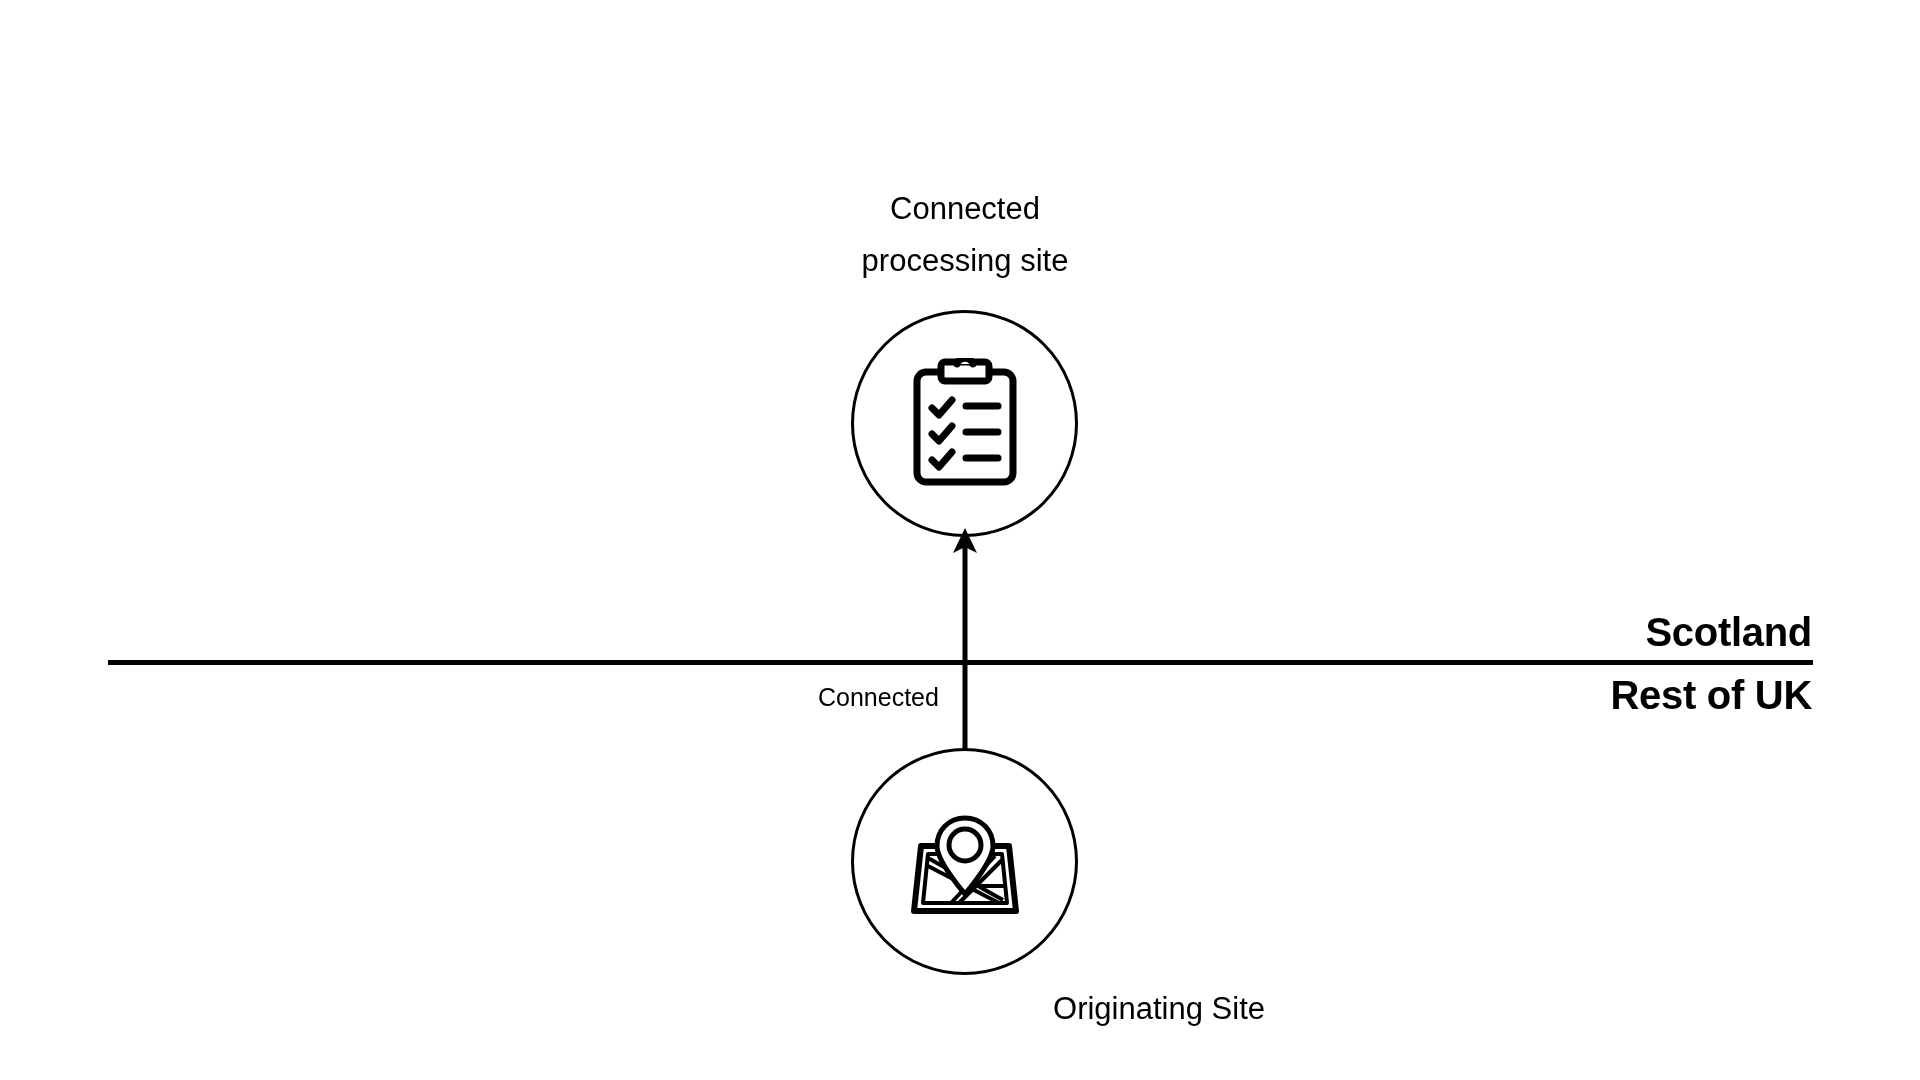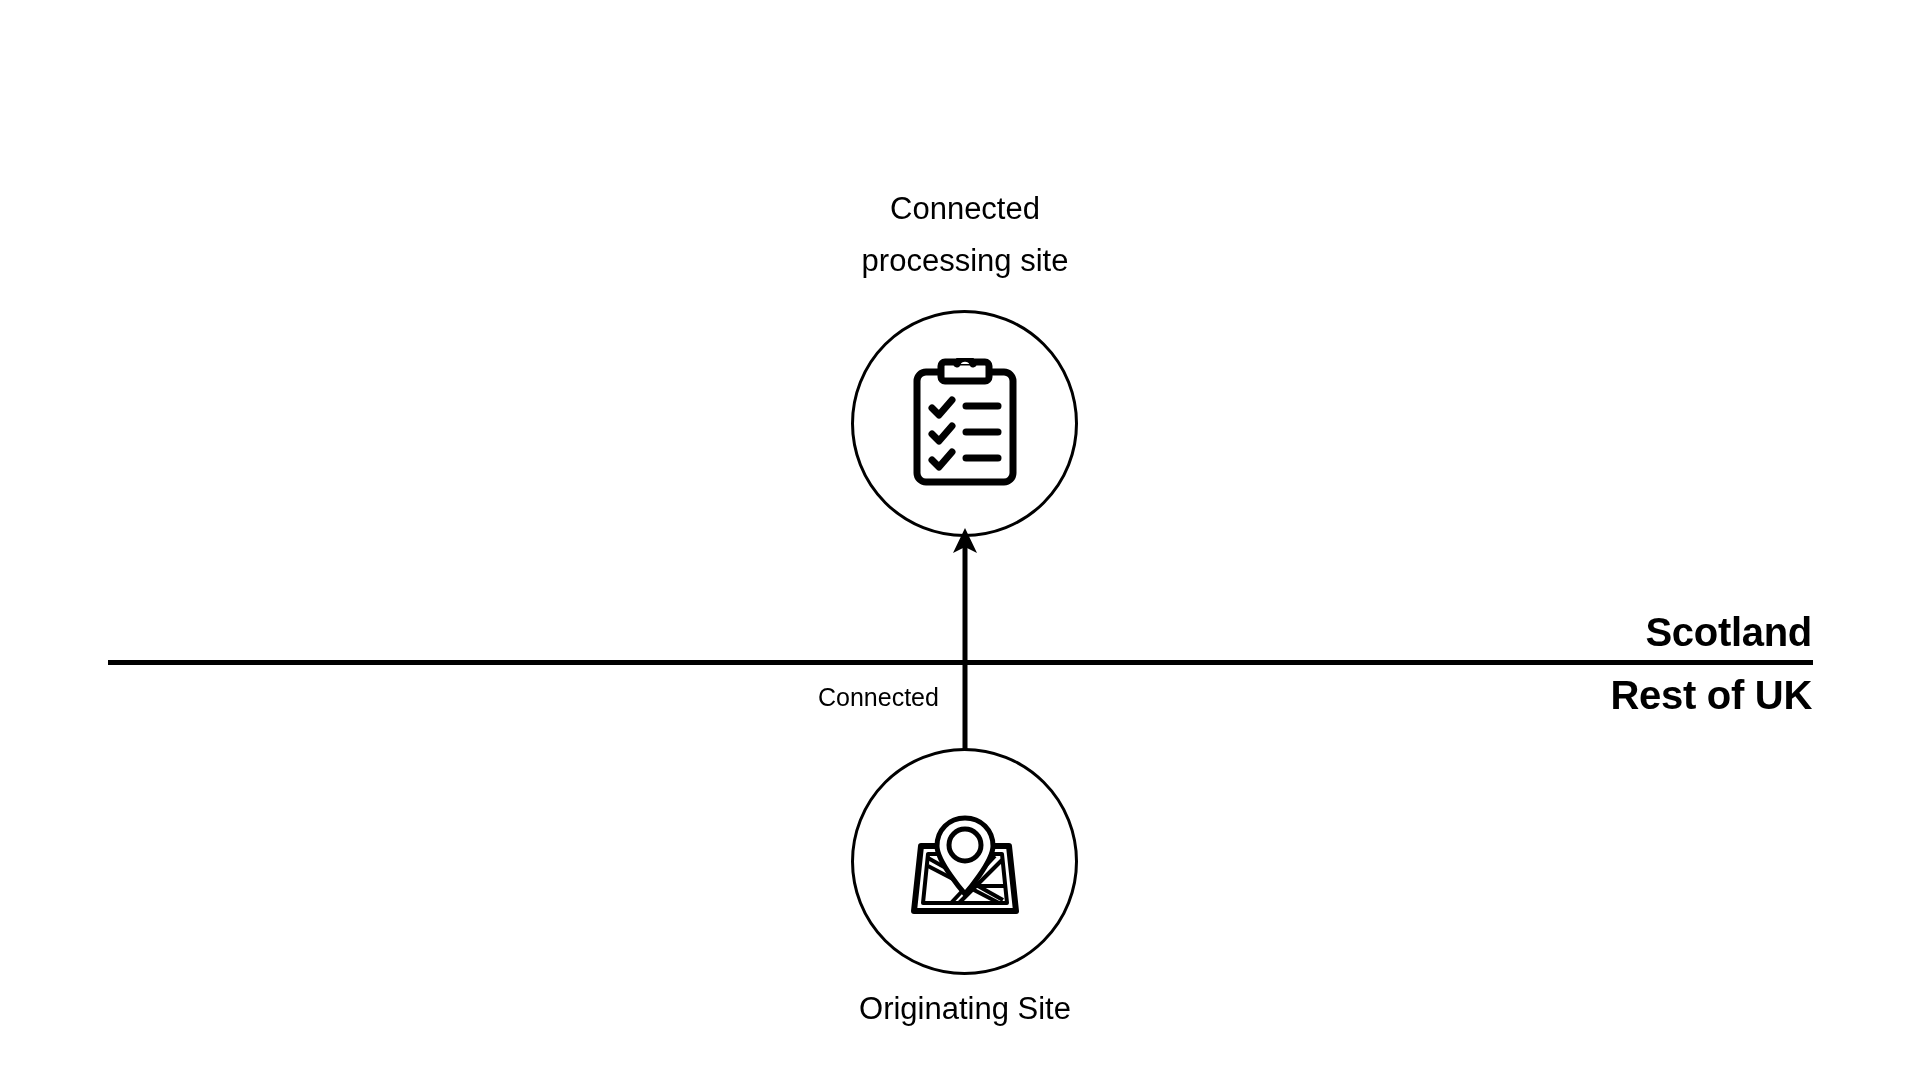--- a/index.html
+++ b/index.html
@@ -86,20 +86,21 @@
   }
   .caption-top {
     left: 665px;
     top: 183px;
     width: 600px;
   }
   .caption-bottom {
     left: 665px;
     top: 983px;
     width: 600px;
+    text-align: right;
   }
 
   
   .movement-arrow {
     position: absolute;
     left: 930px;
     top: 525px;
     width: 70px;
     height: 250px;
   }

